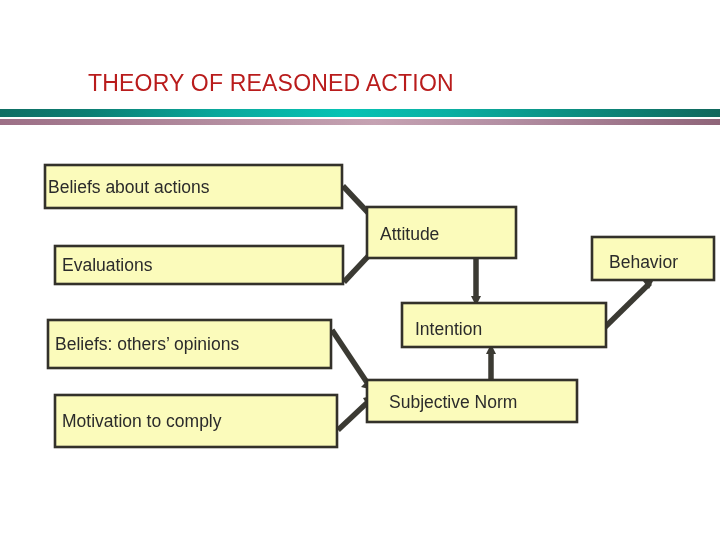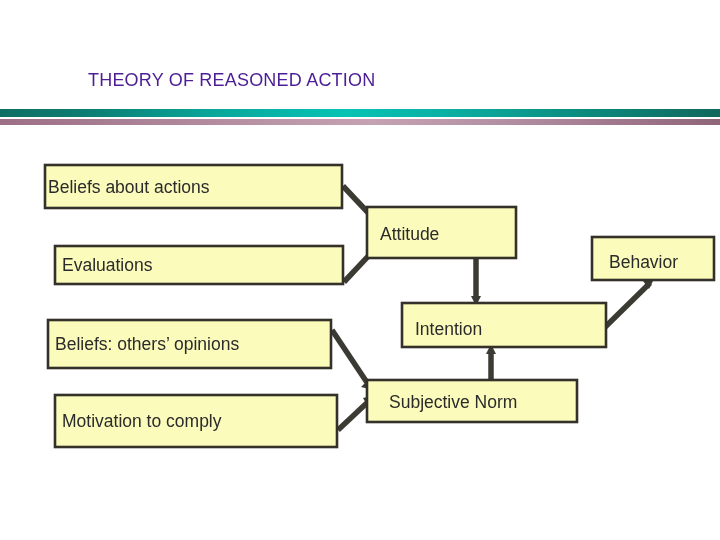--- a/index.html
+++ b/index.html
@@ -18,23 +18,23 @@
     position: absolute;
     left: 0; top: 0;
     width: 720px;
     height: 540px;
     background: #ffffff;
   }
   #slide-title {
     position: absolute;
     left: 88px;
     top: 70px;
-    font-size: 18px;
+    font-size: 23px;
     letter-spacing: 0.2px;
-    color: #4c1d95;
+    color: #b91c1c;
     white-space: nowrap;
     font-family: "Liberation Sans", sans-serif;
   }
   #divider {
     position: absolute;
     left: 0;
     top: 109px;
     width: 720px;
     height: 16px;
   }

